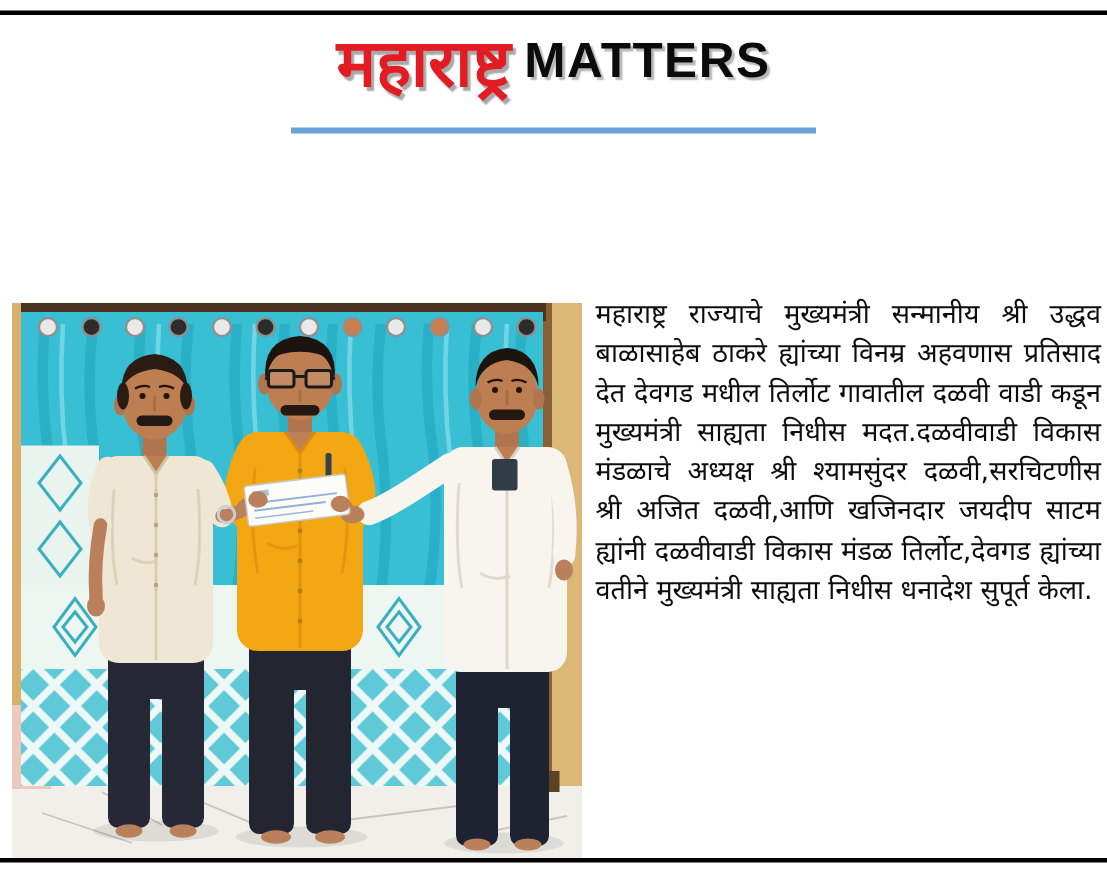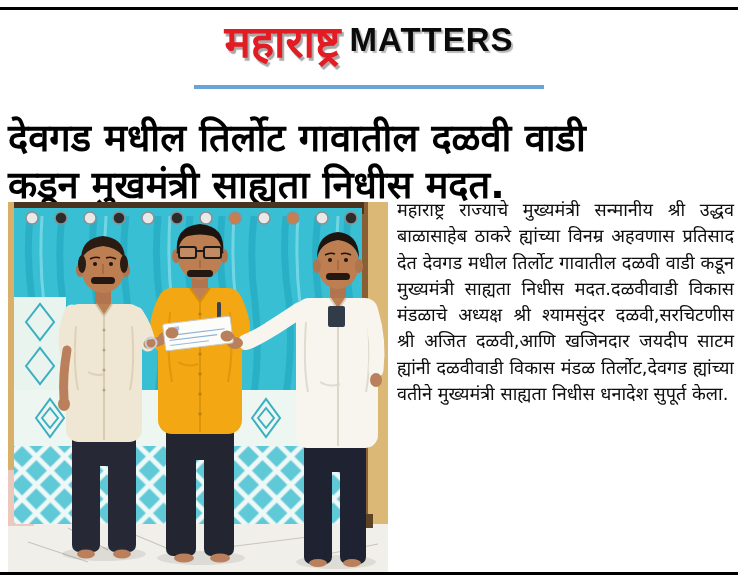--- a/index.html
+++ b/index.html
@@ -28,24 +28,20 @@
 
 <div id="page">
 
   <div id="top-rule" class="rule"></div>
 
   <div id="masthead">
     <span id="mh-marathi">महाराष्ट्र</span><span id="mh-english">MATTERS</span>
   </div>
   <div id="mh-underline"></div>
 
-  <h1 id="headline">
-    <span>देवगड मधील तिर्लोट गावातील दळवी वाडी</span><br>
-    <span>कडून मुखमंत्री साह्यता निधीस मदत.</span>
-  </h1>
 
   <figure id="photo" style="margin:0;">
     <svg viewBox="0 0 380 370" width="380" height="370" xmlns="http://www.w3.org/2000/svg">
       <defs>
         <pattern id="lat" width="20" height="20" patternUnits="userSpaceOnUse" patternTransform="rotate(45)">
           <rect width="20" height="20" fill="#5fc9d8"></rect>
           <path d="M0 0H20V20H0Z" fill="none" stroke="#eef8f6" stroke-width="5"></path>
         </pattern>
       </defs>
 

